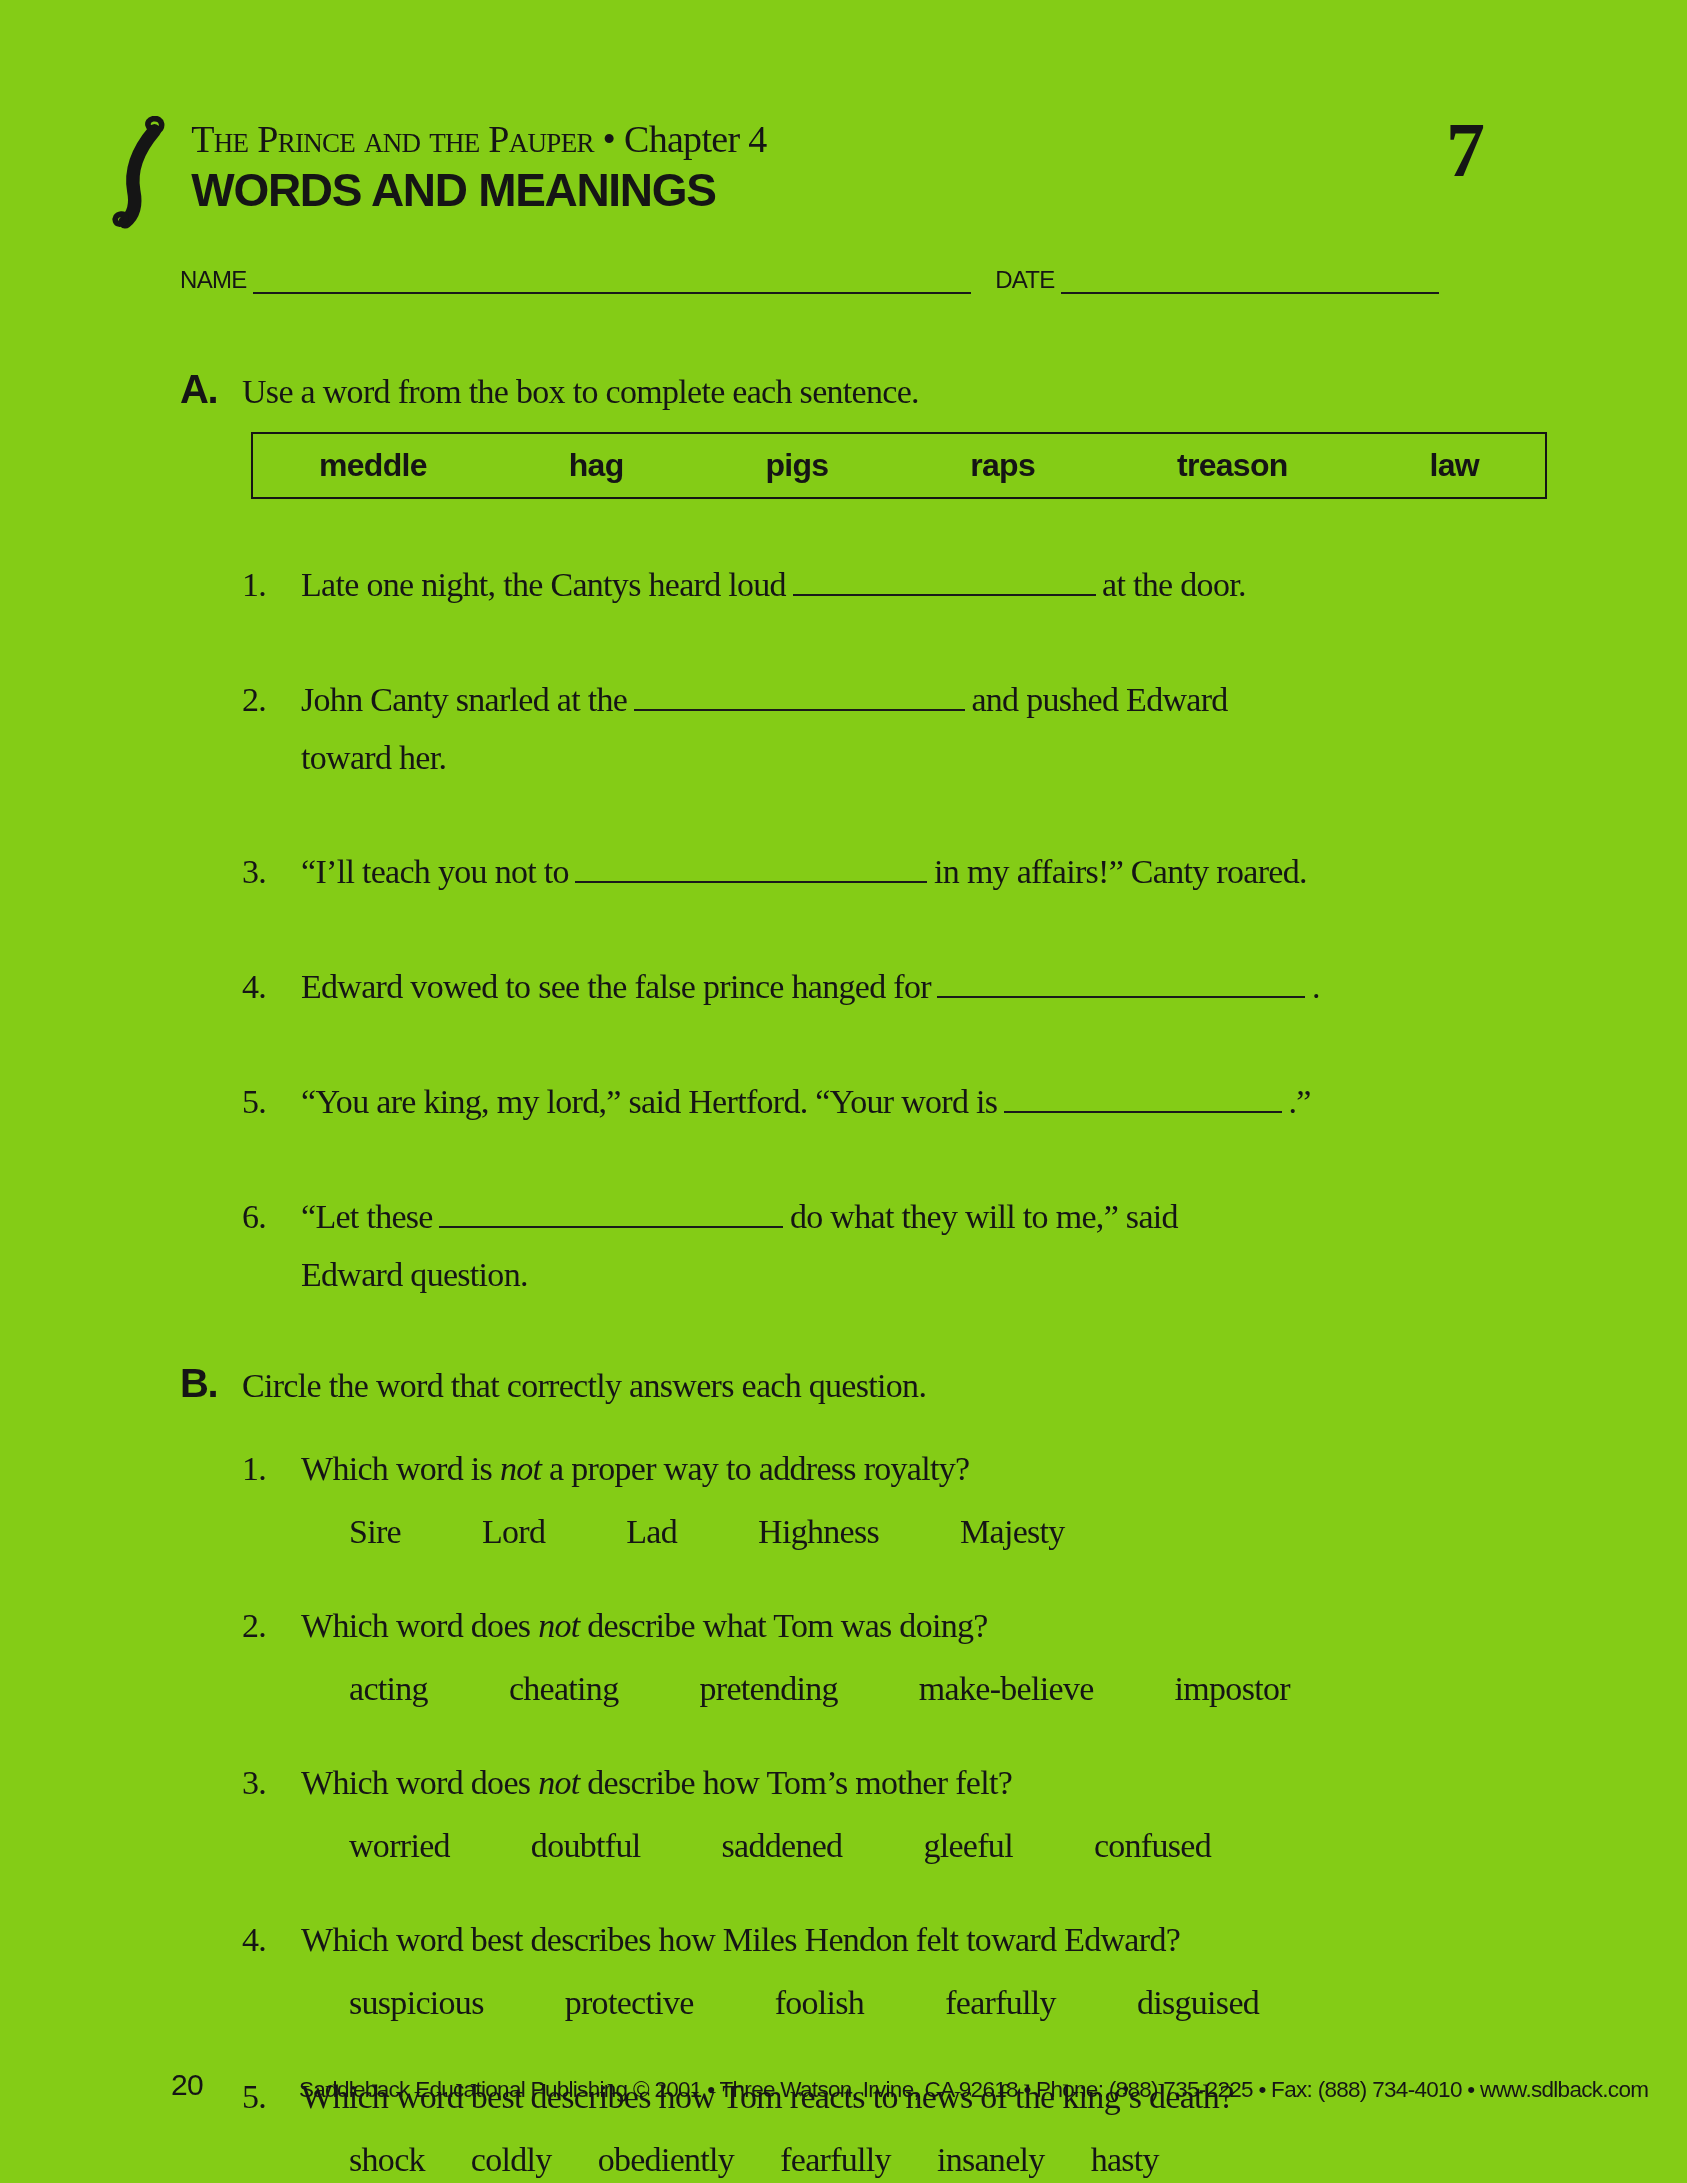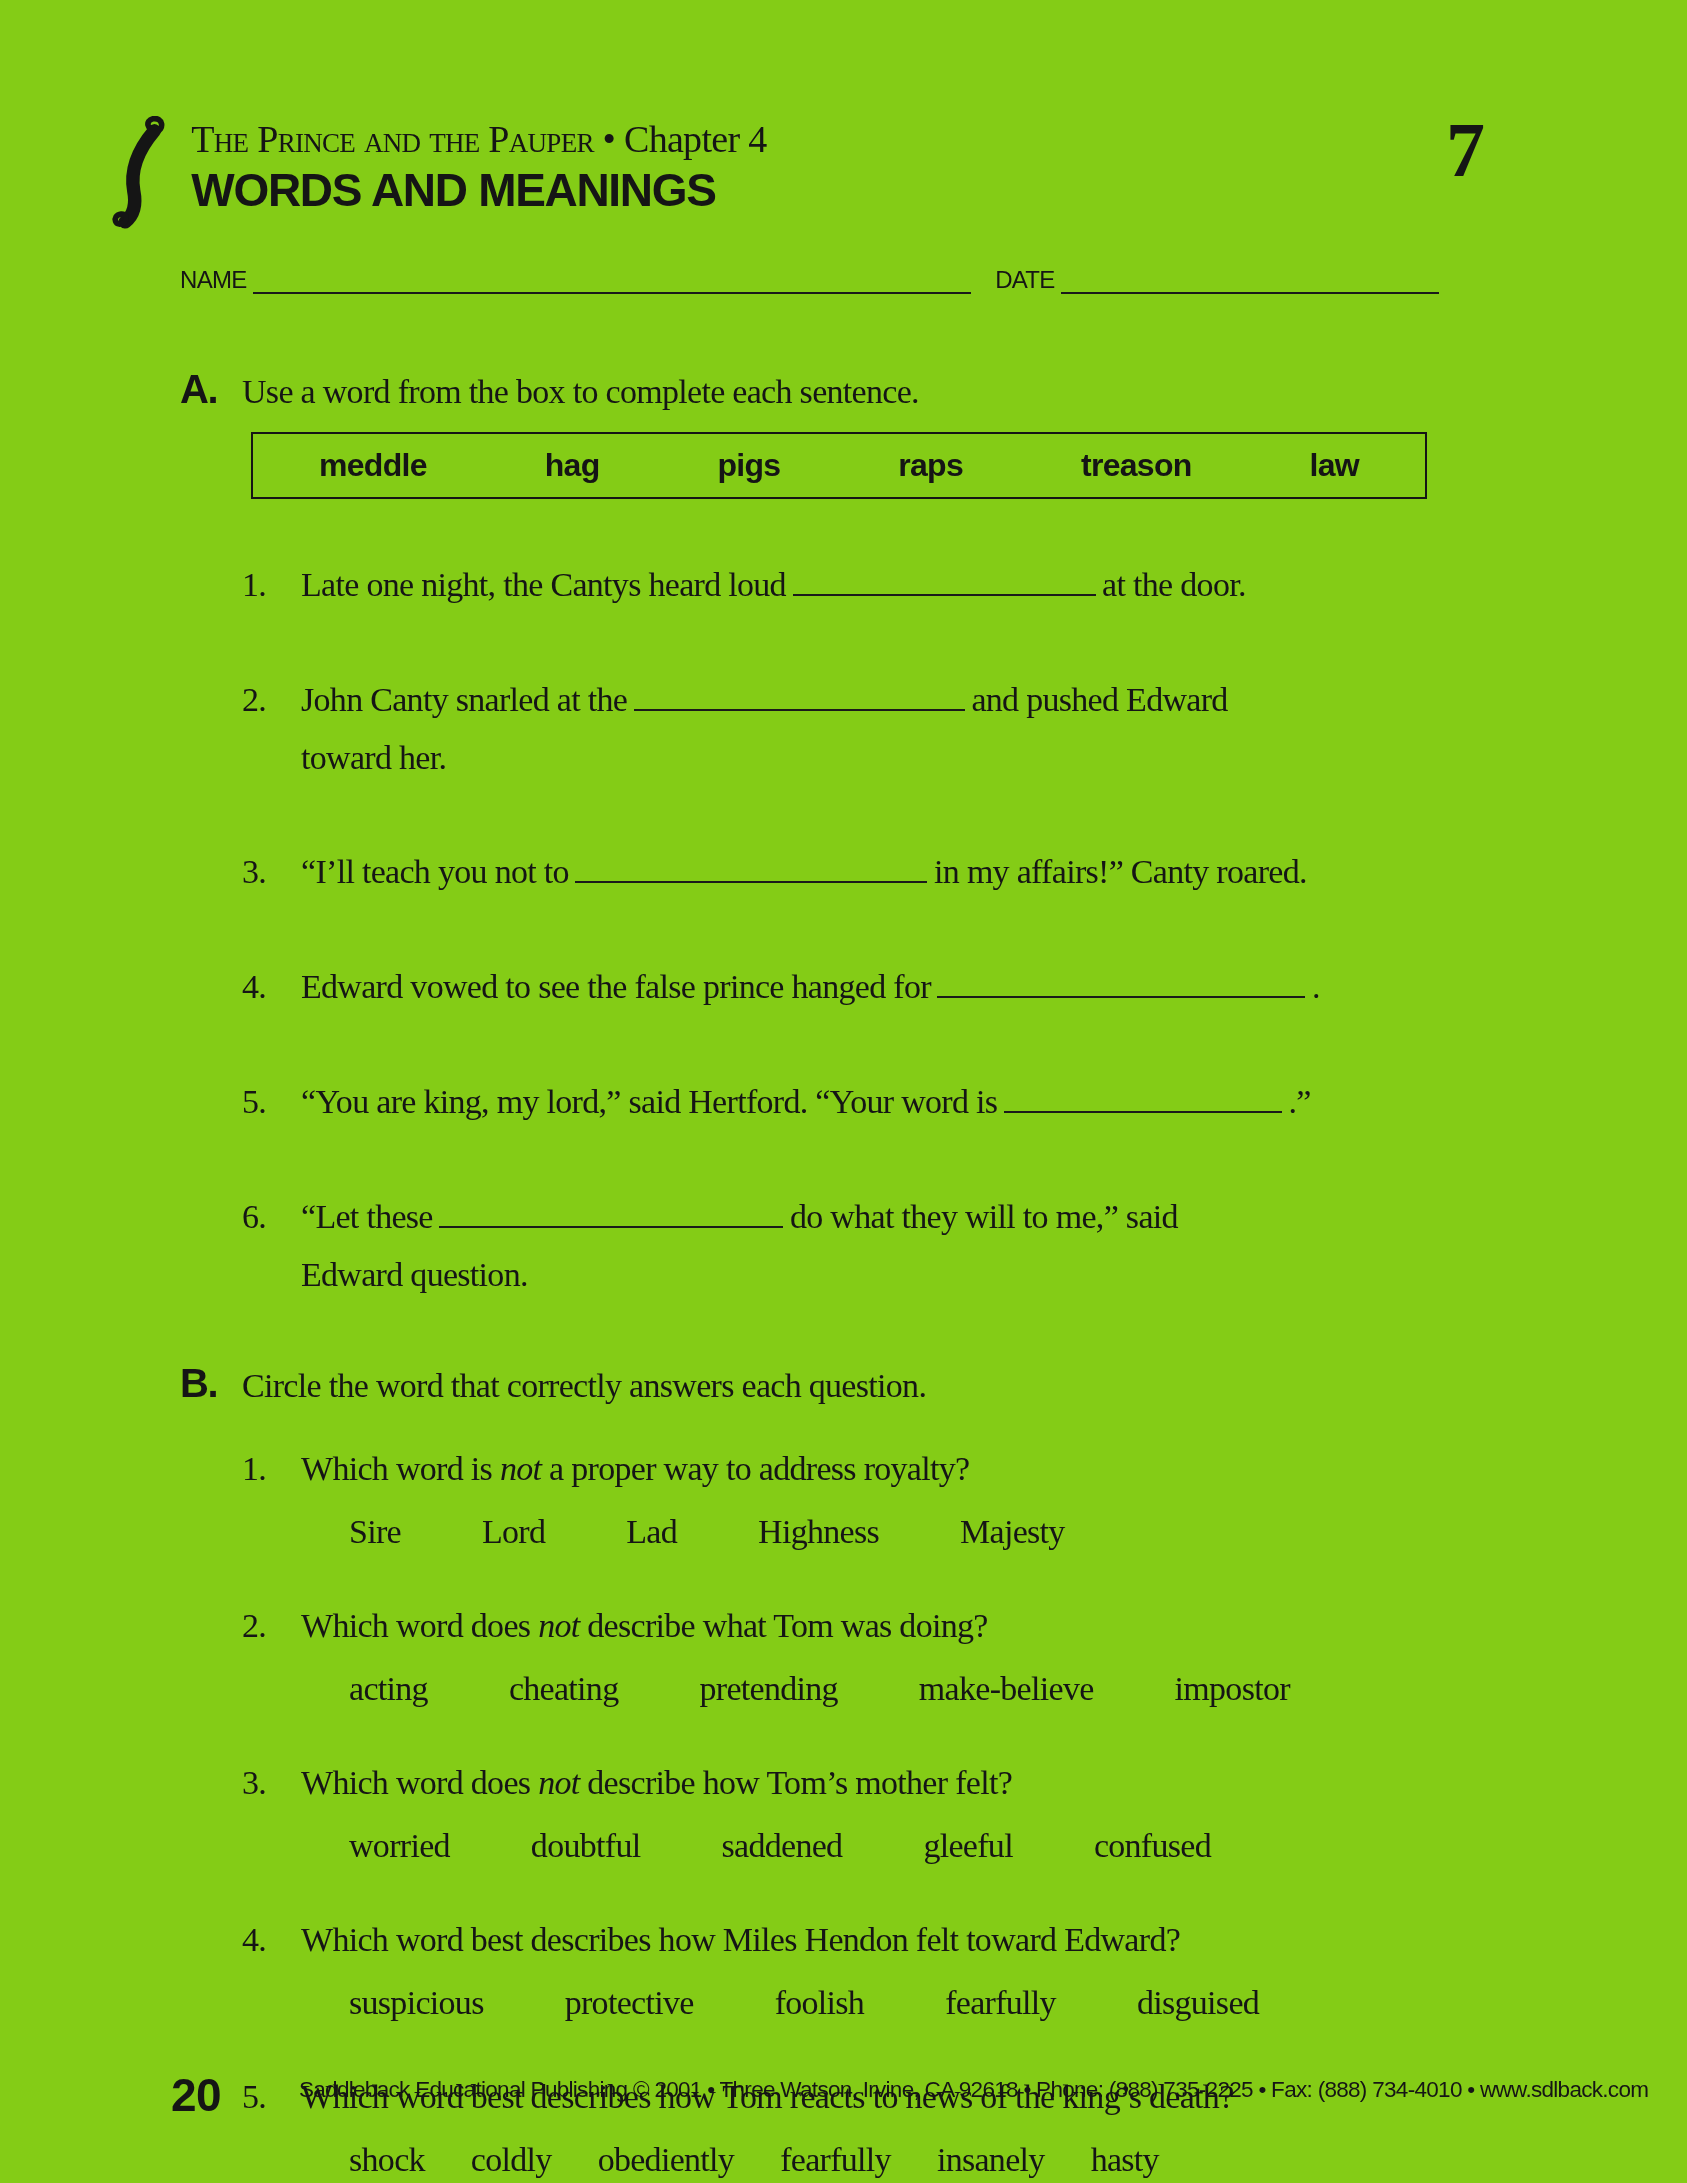--- a/index.html
+++ b/index.html
@@ -45,42 +45,42 @@
   
   .flow { position: absolute; top: 329px; left: 180px; right: 171px; }
   .section-header { display: flex; margin-top: 38px; align-items: baseline; }
   .section-letter {
     font-family: "Liberation Sans", "DejaVu Sans", sans-serif;
     font-weight: 800; font-size: 40px; letter-spacing: -1.3px; flex: 0 0 62px;
   }
   .section-instructions { font-size: 34px; letter-spacing: -0.7px; }
   
   .word-box {
-    margin-left: 71px; margin-top: 20px; width: 1176px; height: 67px;
+    margin-left: 71px; margin-top: 20px; width: 1296px; height: 67px;
     border: 2.6px solid #151515;
     display: flex; align-items: center; justify-content: space-between;
     padding: 0 66px;
     font-family: "Liberation Sans", "DejaVu Sans", sans-serif;
     font-weight: 700; font-size: 32px; letter-spacing: -0.7px;
   }
   
   .item { position: relative; padding-left: 121px; margin-top: 57px; font-size: 34px; letter-spacing: -0.7px; line-height: 1.7; }
   .item .num { position: absolute; left: 62px; top: 0; }
   .blank { display: inline-block; border-bottom: 2.6px solid #1a1a1a; height: 0.95em; margin: 0 6.6px; vertical-align: baseline; }
   
   .q-item { position: relative; padding-left: 121px; margin-top: 56px; font-size: 34px; letter-spacing: -0.7px; }
   .q-item .num { position: absolute; left: 62px; top: 0; }
   .q-item em { font-style: italic; }
   .options { display: flex; margin-left: 48px; margin-top: 25px; column-gap: 81px; white-space: nowrap; }
   .options.tight { column-gap: 46px; }
   
   .footer-page-num {
     position: absolute; top: 2068px; left: 171px;
     font-family: "Liberation Sans", "DejaVu Sans", sans-serif;
-    font-size: 46px; letter-spacing: -0.7px; font-weight: bold;
+    font-size: 30px; letter-spacing: -0.7px;
   }
   .footer-line {
     position: absolute; top: 2077px; left: 299px;
     font-family: "Liberation Sans", "DejaVu Sans", sans-serif;
     font-size: 22.5px; letter-spacing: -0.7px; white-space: nowrap;
   }
 </style>
 </head>
 <body>
 

